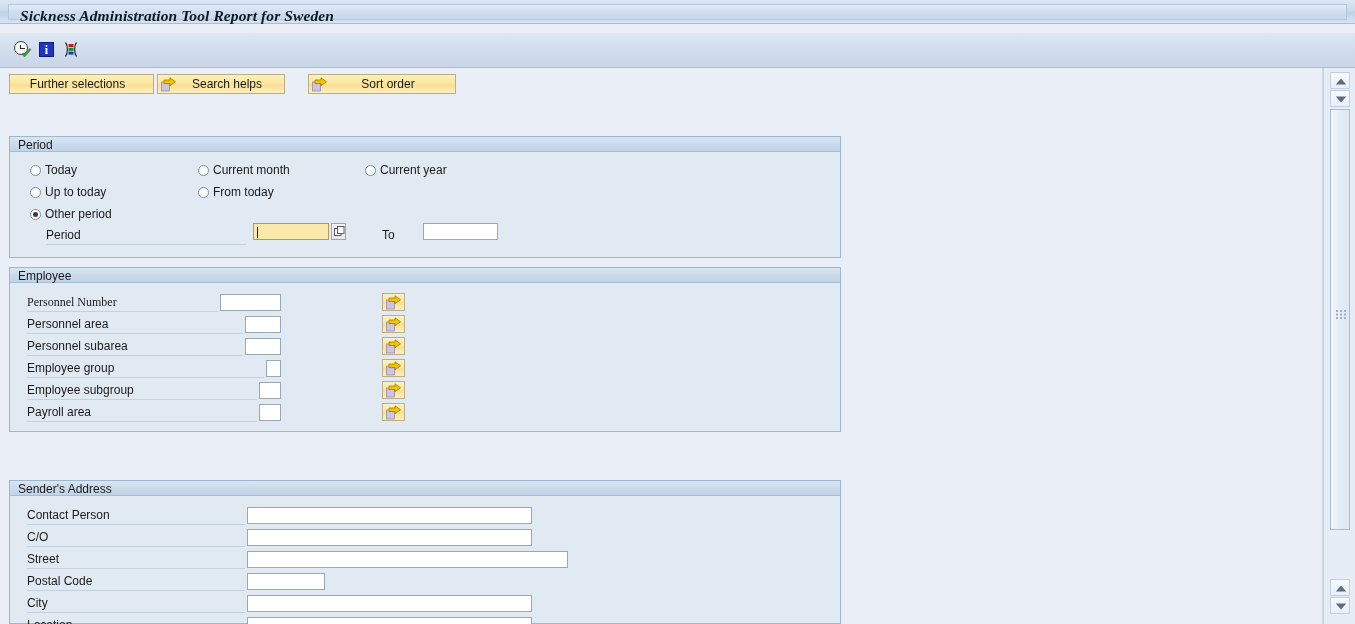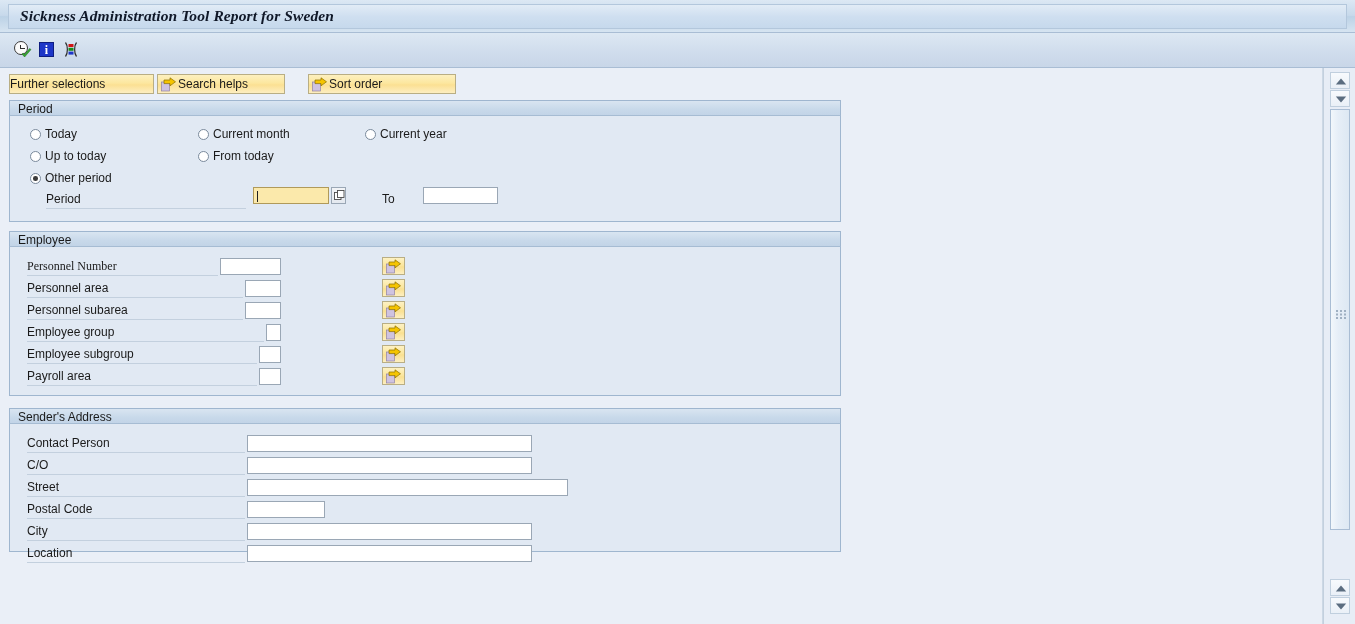--- a/index.html
+++ b/index.html
@@ -14,21 +14,21 @@
   
   #app {
     position: relative;
     width: 1355px; height: 624px;
     background: #eaeff7;
     box-sizing: border-box;
   }
   
   #titlebar {
     position: absolute; left: 0; top: 0;
-    width: 1355px; height: 33px;
+    width: 1355px; height: 24px;
     background: linear-gradient(to bottom, #dce8f4 0%, #c7d9eb 48%, #bcd2e6 52%, #d6e4f1 100%);
     border-bottom: 1px solid #a9bdd4;
     box-sizing: border-box;
   }
   #titlebar .tb-inner {
     position: absolute; left: 8px; top: 4px; right: 8px; bottom: 3px;
     background: linear-gradient(to bottom, #e2ecf6 0%, #cfdff0 50%, #c6d9ec 100%);
     border: 1px solid #b3c7dc;
     box-sizing: border-box;
   }
@@ -130,52 +130,54 @@
     background: linear-gradient(to bottom, #fdf0bf 0%, #fce79f 45%, #fbe093 55%, #fdeec0 100%);
     border: 1px solid #b9ae84;
     box-sizing: border-box;
     font-size: 12px;
     color: #1a1a1a;
     cursor: default;
     white-space: nowrap;
   }
   .abtn .lbl {
     position: absolute; left: 0; right: 8px; top: 2px;
+    text-align: center;
   }
   #btn-further { left: 0; width: 145px; }
   #btn-search  { left: 148px; width: 128px; }
   #btn-sort    { left: 299px; width: 148px; }
   .abtn .arrowicon { position: absolute; left: 3px; top: 2px; width: 16px; height: 15px; }
   .abtn.has-icon .lbl { left: 20px; }
 
   
   .panel {
     position: absolute;
     left: 9px; width: 832px;
     background: #e1e9f3;
     border: 1px solid #9fb6cf;
     box-sizing: border-box;
+    margin-top: 36px;
   }
   .panel-hdr {
     position: absolute; left: -1px; top: -1px;
     height: 16px; width: 832px;
     background: linear-gradient(to bottom, #d9e5f1 0%, #c8d9ea 60%, #c2d4e7 100%);
     border: 1px solid #9fb6cf;
     border-bottom: 1px solid #a6bcd3;
     box-sizing: border-box;
   }
   .panel-hdr .htxt {
     position: absolute; left: 8px; top: 1px;
     font-size: 12px; color: #1a1a1a;
     white-space: nowrap;
   }
 
   #panel-period  { top: 32px; height: 122px; }
   #panel-select  { top: 163px; height: 165px; }
-  #panel-sender  { top: 340px; height: 144px; padding-left: 48px; }
+  #panel-sender  { top: 376px; height: 144px; padding-left: 48px; }
   #panel-output  { top: 537px; height: 19px; }
   #panel-output .panel-hdr { height: 18px; }
 
   
   .radio-row { position: absolute; font-size: 12px; white-space: nowrap; }
   .rb {
     position: absolute; left: 0; top: 2px;
     width: 11px; height: 11px; border-radius: 50%;
     background: #ffffff;
     border: 1px solid #7a8a9c;

